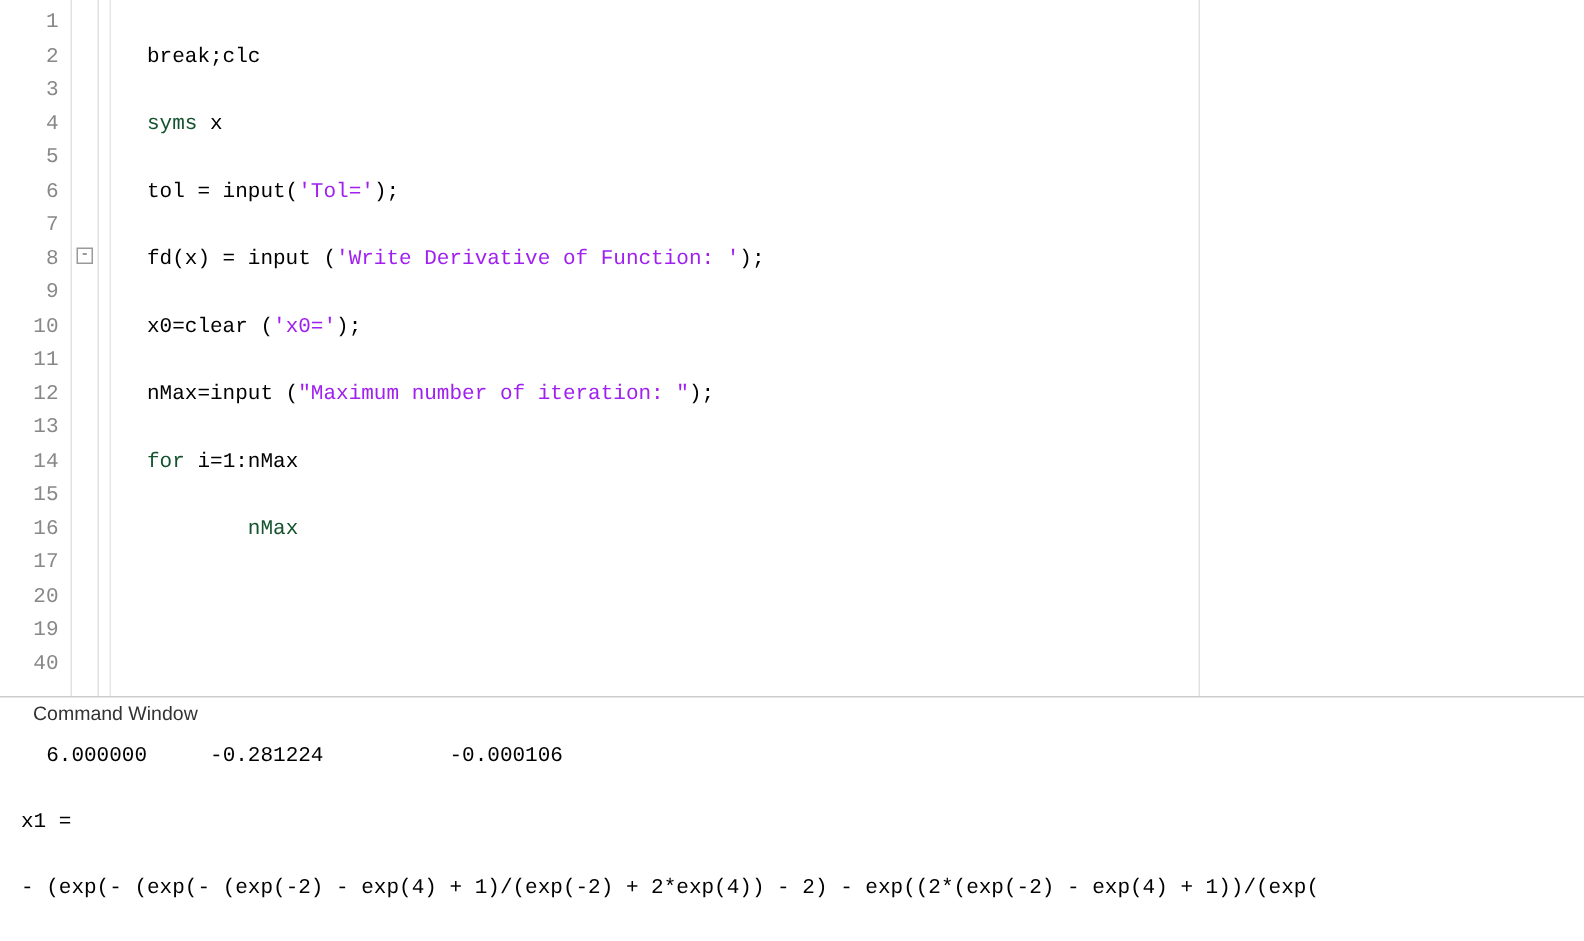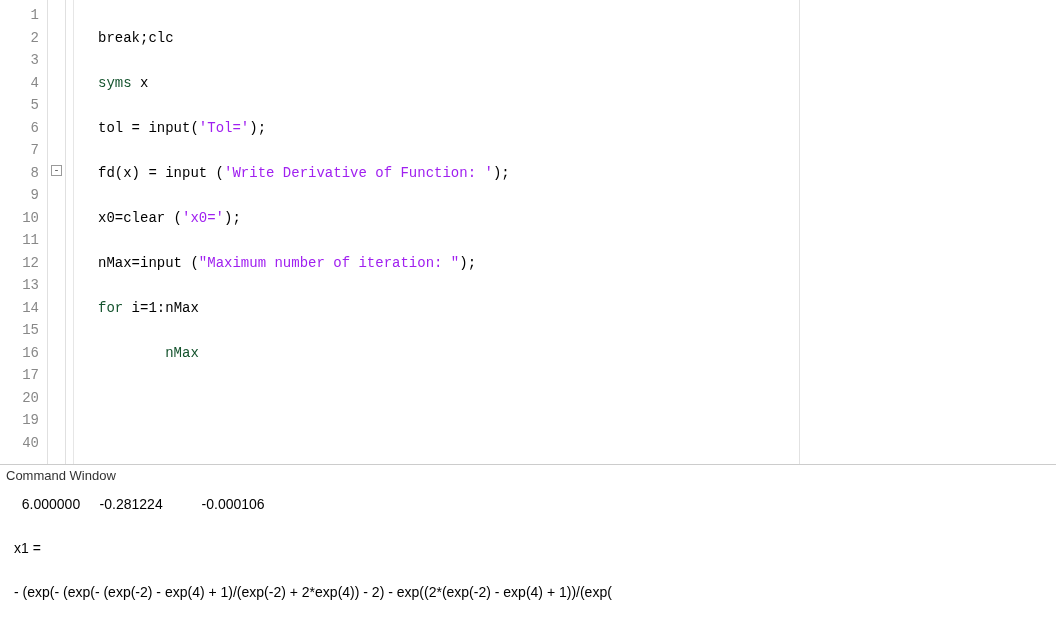--- a/index.html
+++ b/index.html
@@ -75,27 +75,27 @@
     top: 0;
     bottom: 0;
     right: 256px;
     width: 1px;
     background: #e2e2e2;
   }
   .cmd-header {
     font-family: "Segoe UI", Tahoma, sans-serif;
     font-size: 13px;
     color: #333333;
-    padding: 2px 6px;
+    padding: 2px 22px;
     height: 22px;
     line-height: 18px;
     background: #ffffff;
   }
   .cmd-body {
-    font-family: Liberation Sans, sans-serif;
+    font-family: Liberation Mono, monospace;
     font-size: 14px;
     padding: 6px 0 0 14px;
     white-space: pre;
     line-height: 22px;
     color: #000000;
     background: #ffffff;
     height: 140px;
     overflow: hidden;
   }
 </style>

